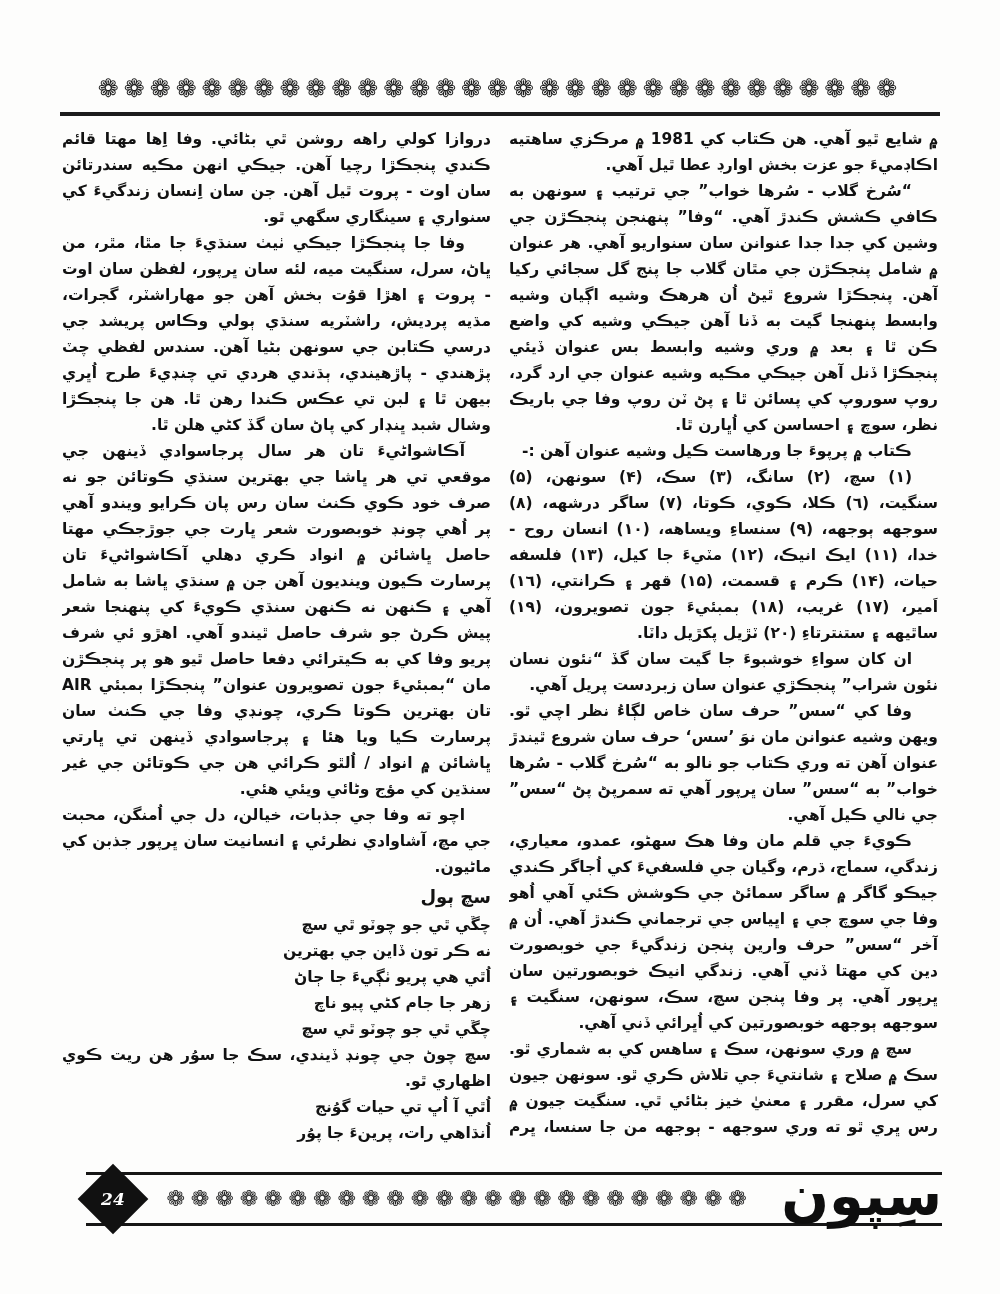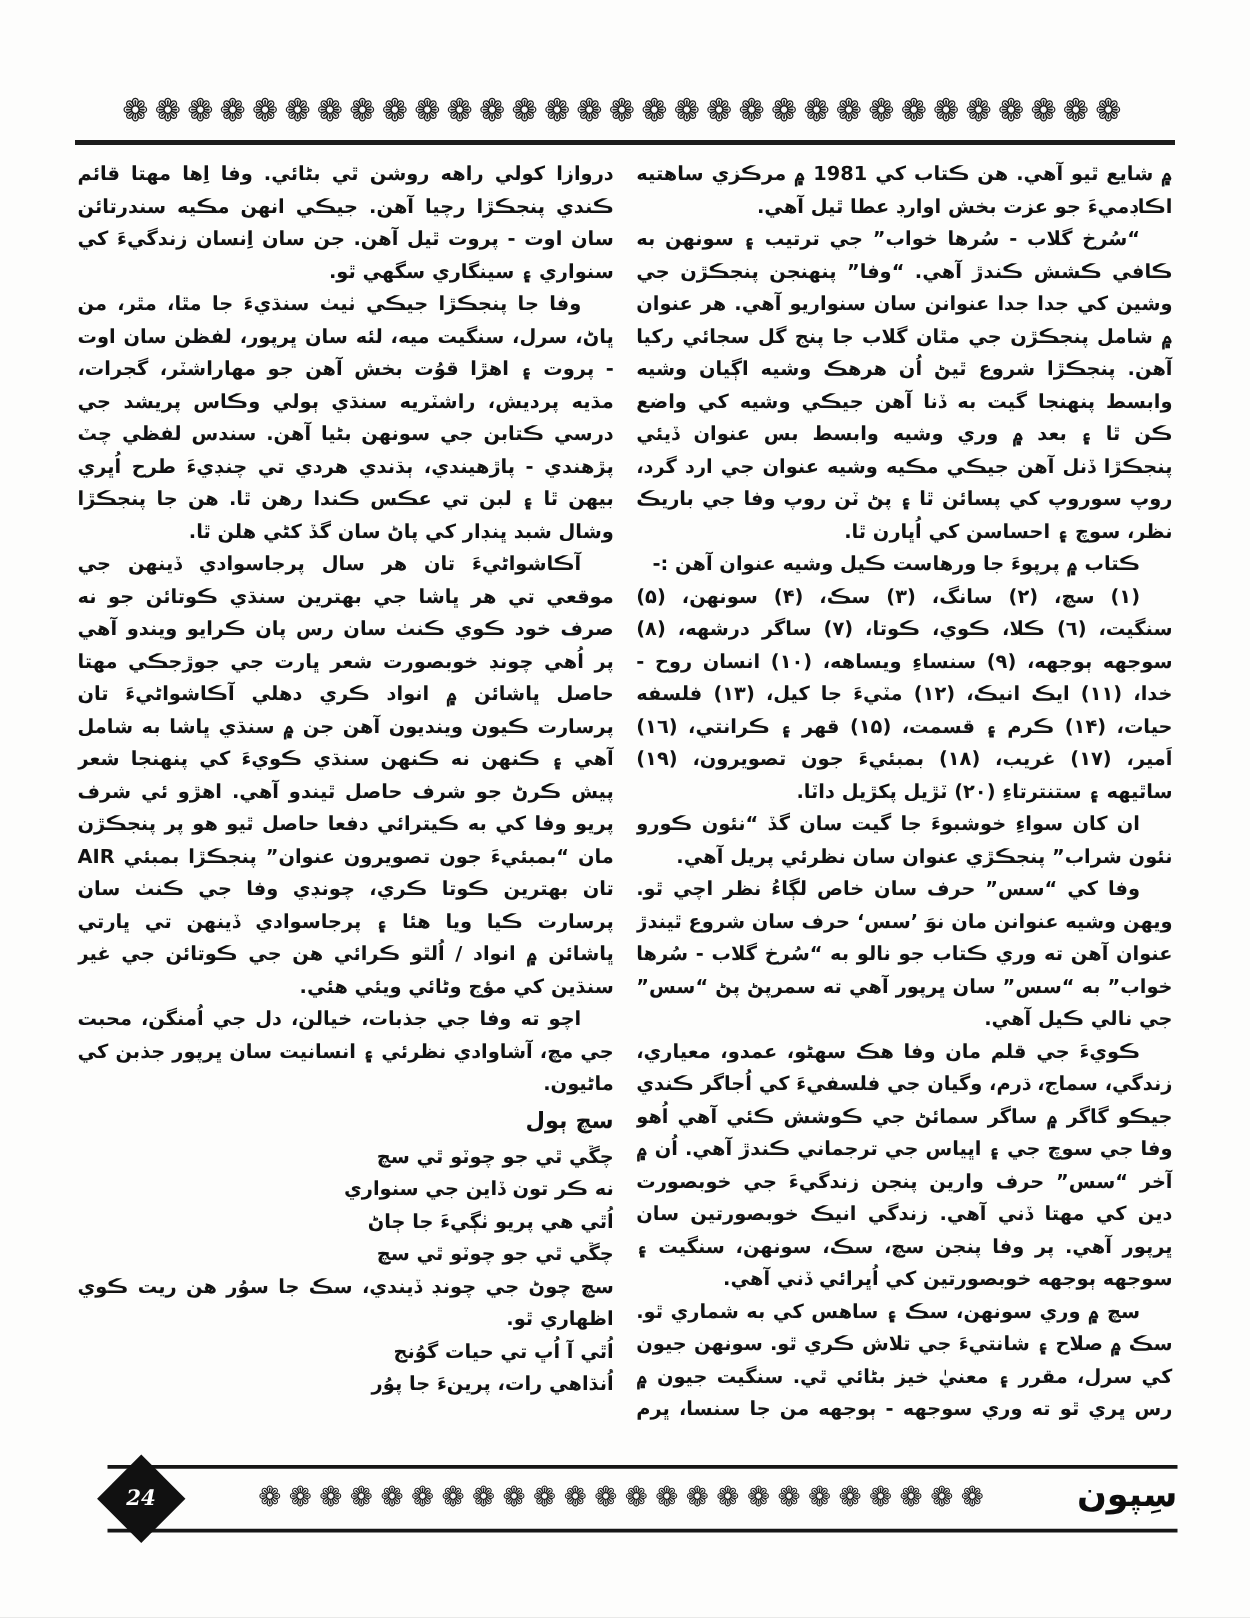--- a/index.html
+++ b/index.html
@@ -49,57 +49,58 @@
   .diamond span{
     transform:rotate(-45deg);color:#fff;font-size:17px;font-weight:bold;
     font-family:"DejaVu Serif",serif;font-style:italic;
   }
   .footer-flowers{
     flex:1 1 auto;overflow:hidden;white-space:nowrap;text-align:center;
     font-size:22px;letter-spacing:6px;color:#1c1c1c;line-height:1;
     padding:0 8px;
   }
   .magazine-title{
-    flex:0 0 auto;font-size:28px;font-weight:bold;direction:rtl;
+    flex:0 0 auto;font-size:56px;font-weight:bold;direction:rtl;
     line-height:1;padding-bottom:6px;color:#0e0e0e;
   }
 </style>
 </head>
 <body>
 
 <div class="page">
 
   <div class="top-border">
     <div class="flower-row">❁❁❁❁❁❁❁❁❁❁❁❁❁❁❁❁❁❁❁❁❁❁❁❁❁❁❁❁❁❁❁</div>
     <div class="top-rule"></div>
   </div>
 
   <div class="content">
 
     <div class="col">
       <p>۾ شايع ٿيو آهي. هن ڪتاب کي 1981 ۾ مرڪزي ساهتيه اڪاڊميءَ جو عزت بخش اوارڊ عطا ٿيل آهي.</p>
       <p class="indent">“سُرخ گلاب - سُرها خواب” جي ترتيب ۽ سونهن به ڪافي ڪشش ڪندڙ آهي. “وفا” پنهنجن پنجڪڙن جي وشين کي جدا جدا عنوانن سان سنواريو آهي. هر عنوان ۾ شامل پنجڪڙن جي مٿان گلاب جا پنج گل سجائي رکيا آهن. پنجڪڙا شروع ٿيڻ اُن هرهڪ وشيه اڳيان وشيه وابسط پنهنجا گيت به ڏنا آهن جيڪي وشيه کي واضع ڪن ٿا ۽ بعد ۾ وري وشيه وابسط بس عنوان ڏيئي پنجڪڙا ڏنل آهن جيڪي مڪيه وشيه عنوان جي ارد گرد، روپ سوروپ کي پسائن ٿا ۽ پڻ ٽن روپ وفا جي باريڪ نظر، سوچ ۽ احساسن کي اُڀارن ٿا.</p>
       <p class="indent">ڪتاب ۾ پرپوءَ جا ورهاست ڪيل وشيه عنوان آهن :-</p>
       <p class="indent">(١) سچ، (٢) سانگ، (٣) سڪ، (۴) سونهن، (۵) سنگيت، (٦) ڪلا، ڪوي، ڪوتا، (٧) ساگر درشهه، (٨) سوجهه ٻوجهه، (٩) سنساءِ ويساهه، (١٠) انسان روح - خدا، (١١) ايڪ انيڪ، (١٢) مٽيءَ جا کيل، (١٣) فلسفه حيات، (١۴) ڪرم ۽ قسمت، (١۵) قهر ۽ ڪرانتي، (١٦) اَمير، (١٧) غريب، (١٨) بمبئيءَ جون تصويرون، (١٩) ساٿيهه ۽ ستنترتاءِ (٢٠) ٽڙيل پکڙيل داٽا.</p>
-      <p class="indent">ان کان سواءِ خوشبوءَ جا گيت سان گڏ “نئون ڪورو نئون شراب” پنجڪڙي عنوان سان نظرئي پريل آهي.</p>
+      <p class="indent">ان کان سواءِ خوشبوءَ جا گيت سان گڏ “نئون نسان نئون شراب” پنجڪڙي عنوان سان زبردست پريل آهي.</p>
       <p class="indent">وفا کي “سس” حرف سان خاص لڳاءُ نظر اچي ٿو. ويهن وشيه عنوانن مان نوَ ’سس‘ حرف سان شروع ٿيندڙ عنوان آهن ته وري ڪتاب جو نالو به “سُرخ گلاب - سُرها خواب” به “سس” سان ڀرپور آهي ته سمرپڻ پڻ “سس” جي نالي ڪيل آهي.</p>
       <p class="indent">ڪويءَ جي قلم مان وفا هڪ سهڻو، عمدو، معياري، زندگي، سماج، ڌرم، وگيان جي فلسفيءَ کي اُجاگر ڪندي جيڪو گاگر ۾ ساگر سمائڻ جي ڪوشش ڪئي آهي اُهو وفا جي سوچ جي ۽ اڀياس جي ترجماني ڪندڙ آهي. اُن ۾ آخر “سس” حرف وارين پنجن زندگيءَ جي خوبصورت دين کي مهتا ڏني آهي. زندگي انيڪ خوبصورتين سان ڀرپور آهي. پر وفا پنجن سچ، سڪ، سونهن، سنگيت ۽ سوجهه ٻوجهه خوبصورتين کي اُڀرائي ڏني آهي.</p>
       <p class="indent">سچ ۾ وري سونهن، سڪ ۽ ساهس کي به شماري ٿو. سڪ ۾ صلاح ۽ شانتيءَ جي تلاش ڪري ٿو. سونهن جيون کي سرل، مقرر ۽ معنيٰ خيز بڻائي ٿي. سنگيت جيون ۾ رس ڀري ٿو ته وري سوجهه - ٻوجهه من جا سنسا، ڀرم مٽائي چت ۾ جوت جڳائي دل جا بند</p>
     </div>
 
     <div class="col">
       <p>دروازا کولي راهه روشن ٿي بڻائي. وفا اِها مهتا قائم ڪندي پنجڪڙا رچيا آهن. جيڪي انهن مڪيه سندرتائن سان اوت - پروت ٿيل آهن. جن سان اِنسان زندگيءَ کي سنواري ۽ سينگاري سگهي ٿو.</p>
       <p class="indent">وفا جا پنجڪڙا جيڪي ٺيٺ سنڌيءَ جا مٿا، مٿر، من ڀاڻ، سرل، سنگيت ميه، لئه سان ڀرپور، لفظن سان اوت - پروت ۽ اهڙا قوُت بخش آهن جو مهاراشٽر، گجرات، مڌيه پرديش، راشٽريه سنڌي ٻولي وڪاس پريشد جي درسي ڪتابن جي سونهن بڻيا آهن. سندس لفظي چٽ پڙهندي - پاڙهيندي، ٻڌندي هردي تي چنڊيءَ طرح اُڀري بيهن ٿا ۽ لبن تي عڪس ڪندا رهن ٿا. هن جا پنجڪڙا وشال شبد ڀنڊار کي پاڻ سان گڏ کڻي هلن ٿا.</p>
       <p class="indent">آڪاشواڻيءَ تان هر سال پرجاسوادي ڏينهن جي موقعي تي هر ڀاشا جي بهترين سنڌي ڪوتائن جو نه صرف خود ڪوي ڪنٺ سان رس پان ڪرايو ويندو آهي پر اُهي چونڊ خوبصورت شعر ڀارت جي جوڙجڪي مهتا حاصل ڀاشائن ۾ انواد ڪري دهلي آڪاشواڻيءَ تان پرسارت ڪيون وينديون آهن جن ۾ سنڌي ڀاشا به شامل آهي ۽ ڪنهن نه ڪنهن سنڌي ڪويءَ کي پنهنجا شعر پيش ڪرڻ جو شرف حاصل ٿيندو آهي. اهڙو ئي شرف پريو وفا کي به ڪيترائي دفعا حاصل ٿيو هو پر پنجڪڙن مان “بمبئيءَ جون تصويرون عنوان” پنجڪڙا بمبئي AIR تان بهترين ڪوتا ڪري، چونڊي وفا جي ڪنٺ سان پرسارت ڪيا ويا هئا ۽ پرجاسوادي ڏينهن تي ڀارتي ڀاشائن ۾ انواد / اُلٿو ڪرائي هن جي ڪوتائن جي غير سنڌين کي مؤج وڻائي ويئي هئي.</p>
       <p class="indent">اچو ته وفا جي جذبات، خيالن، دل جي اُمنگن، محبت جي مچ، آشاوادي نظرئي ۽ انسانيت سان ڀرپور جذبن کي ماڻيون.</p>
 
       <p class="poem-heading">سچ ٻول</p>
       <p class="poem-line">چڱي ٿي جو چوٽو ٿي سچ</p>
-      <p class="poem-line">نه ڪر تون ڏاين جي سنواري</p>
+      <p class="poem-line">نه ڪر تون ڏاين جي بهترين</p>
       <p class="poem-line">اُٿي هي پريو ٺڳيءَ جا ڄاڻ</p>
+      <p class="poem-line">زهر جا جام کڻي پيو ناچ</p>
       <p class="poem-line">چڱي ٿي جو چوٽو ٿي سچ</p>
 
       <p>سچ چوڻ جي چونڊ ڏيندي، سڪ جا سوُر هن ريت ڪوي اظهاري ٿو.</p>
 
       <p class="poem-line">اُٿي آ اُڀ تي حيات گوُنج</p>
       <p class="poem-line">اُنڌاهي رات، پرينءَ جا پوُر</p>
 
     </div>
 
   </div>

